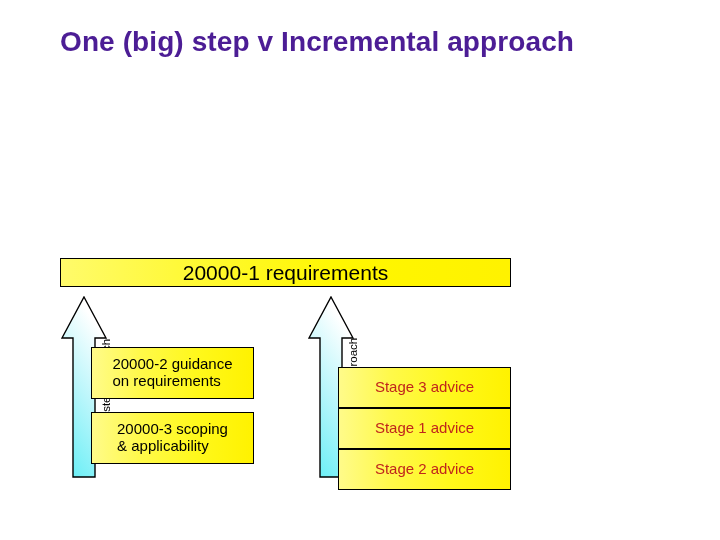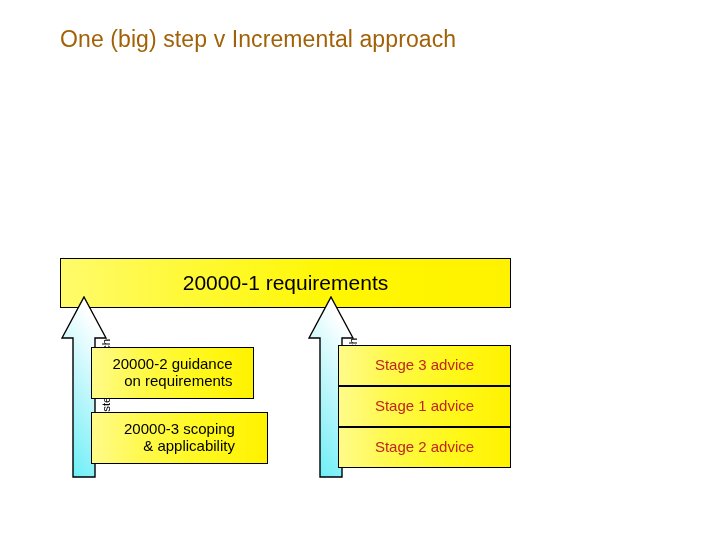--- a/index.html
+++ b/index.html
@@ -19,34 +19,34 @@
     height: 540px;
     background: #ffffff;
   }
 
   
   #slide-title {
     position: absolute;
     left: 60px;
     top: 26px;
     width: 600px;
-    font-size: 23px;
-    font-weight: normal;
-    color: #a16207;
+    font-size: 28px;
+    font-weight: bold;
+    color: #4c1d95;
     letter-spacing: 0.1px;
     white-space: nowrap;
   }
 
   
   #top-bar {
     position: absolute;
     left: 60px;
     top: 258px;
     width: 451px;
-    height: 50px;
+    height: 29px;
     box-sizing: border-box;
     border: 1.5px solid #000000;
     background: linear-gradient(to right, #fffb6b 0%, #fff93a 26%, #fff700 62%, #fff200 100%);
   }
   #top-bar .bar-label {
     position: absolute;
     left: 0;
     right: 0;
     top: 50%;
     transform: translateY(-50%);
@@ -97,47 +97,48 @@
   .yellow-box {
     position: absolute;
     box-sizing: border-box;
     border: 1.5px solid #000000;
     background: linear-gradient(to right, #fffb8a 0%, #fff94a 30%, #fff81c 65%, #fff200 100%);
     display: flex;
     align-items: center;
     justify-content: center;
   }
   .yellow-box .box-text {
-    text-align: right;
+    text-align: left;
     line-height: 1.12;
     font-size: 15px;
     color: #000000;
     padding: 0 6px;
     white-space: pre-line;
   }
 
   
   #box-guidance {
     left: 91px;
     top: 347px;
     width: 163px;
     height: 52px;
   }
   #box-scoping {
     left: 91px;
     top: 412px;
-    width: 177px;
+    width: 163px;
     height: 52px;
   }
 
   
   .stage-box {
     left: 338px;
     width: 173px;
     height: 41px;
+    margin-top: 22px;
   }
   .stage-box .box-text {
     color: #c0251c;
     font-size: 15px;
   }
   #box-stage3 { top: 345px; }
   #box-stage2 { top: 386px; }
   #box-stage1 { top: 427px; }
 </style>
 </head>

